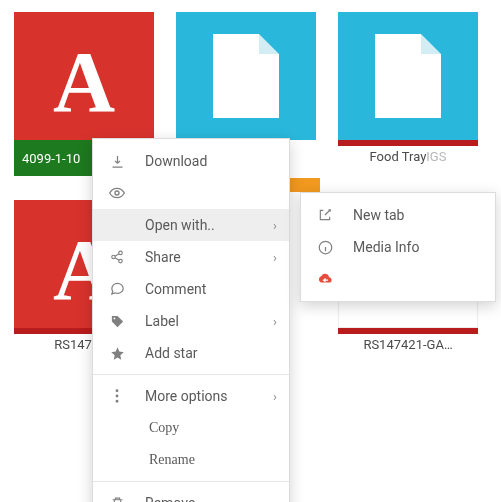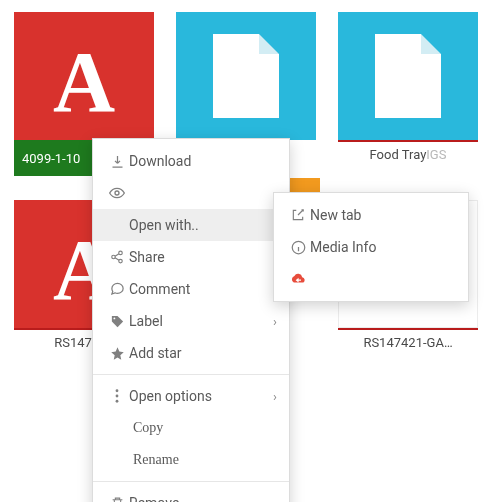--- a/index.html
+++ b/index.html
@@ -56,21 +56,21 @@
     font-size: 13px;
     display: flex;
     align-items: center;
     padding: 18px 8px;
     overflow: hidden;
     white-space: nowrap;
   }
   .label-white {
     height: 26px;
     background: #fff;
-    border-top: 2px solid #b91c1c;
+    border-top: 6px solid #b91c1c;
     color: #4a4a4a;
     font-size: 13px;
     display: flex;
     align-items: center;
     justify-content: center;
     padding: 0 6px;
     overflow: hidden;
     white-space: nowrap;
   }
   .label-white .ext { color: #b8b8b8; }
@@ -116,42 +116,42 @@
     padding: 6px 0;
     font-size: 14px;
     color: #5a5a5a;
   }
   .menu.primary {
     left: 92px;
     top: 138px;
     width: 198px;
   }
   .menu.sub {
-    left: 273px;
+    left: 300px;
     top: 192px;
     width: 196px;
   }
   .menu .item {
     display: flex;
     align-items: center;
     height: 32px;
     padding: 0 12px 0 12px;
     cursor: default;
     position: relative;
   }
   .menu .item.highlight { background: #eeeeee; }
   .menu .icon {
     width: 24px;
     display: flex;
     justify-content: center;
     color: #808080;
     font-size: 15px;
     flex-shrink: 0;
   }
-  .menu .text { margin-left: 0; flex: 1; white-space: nowrap; }
+  .menu .text { margin-left: 16px; flex: 1; white-space: nowrap; }
   .menu .chev {
     font-size: 13px;
     color: #8a8a8a;
   }
   .menu .sep {
     height: 1px;
     background: #e6e6e6;
     margin: 5px 0;
   }
   .menu .item.noicon { padding-left: 40px; font-family: Liberation Serif, serif; }
@@ -281,21 +281,21 @@
   </div>
   <div class="sep"></div>
   <div class="item">
     <span class="icon">
       <svg width="4" height="14" viewBox="0 0 4 16" fill="#808080">
           <circle cx="2" cy="2" r="1.6"></circle>
           <circle cx="2" cy="8" r="1.6"></circle>
           <circle cx="2" cy="14" r="1.6"></circle>
         </svg>
     </span>
-    <span class="text">Open options</span>
+    <span class="text">More options</span>
     <span class="chev">›</span>
   </div>
   <div class="item noicon">
     <span class="text">Copy</span>
   </div>
   <div class="item noicon">
     <span class="text">Rename</span>
   </div>
   <div class="sep"></div>
   <div class="item">

